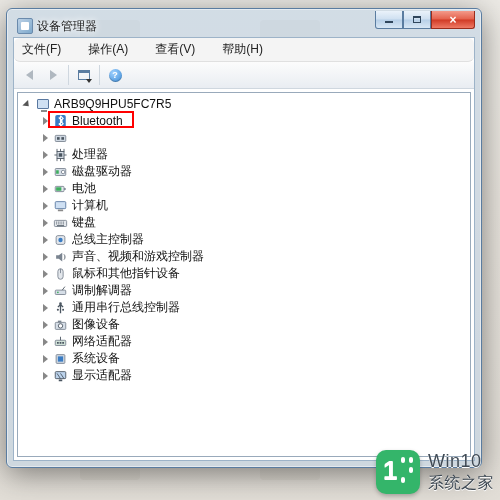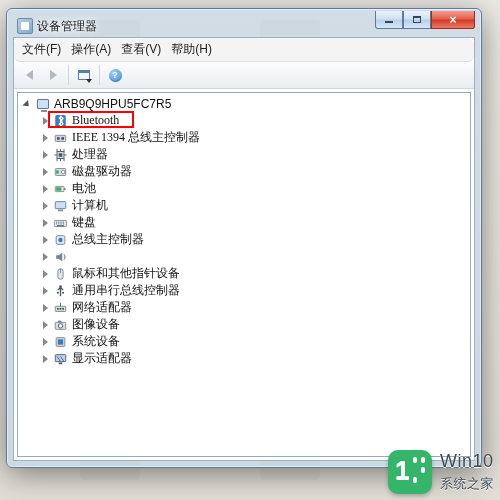--- a/index.html
+++ b/index.html
@@ -54,21 +54,21 @@
   .winbtn .glyph-min { width:8px; height:2px; background:currentColor; margin-top:5px; }
   .winbtn .glyph-max { width:8px; height:7px; border:1px solid currentColor; border-top-width:2px; }
   .winbtn .glyph-x { font-weight:bold; font-size:12px; line-height:12px; }
 
   .client {
     background:#fff; border:1px solid #9db3c8; height: calc(100% - 22px);
     display:flex; flex-direction:column;
   }
 
   .menubar {
-    display:flex; gap:2px; padding:2px 4px; font-size:12px; color:#222;
+    display:flex; gap:19px; padding:2px 4px; font-size:12px; color:#222;
     background:#f4f4f4; border-bottom:1px solid #e0e0e0;border-radius:6px;
   }
   .menubar .menuitem { padding:1px 4px; cursor:default; }
 
   .toolbar {
     display:flex; align-items:center; gap:2px; padding:2px 4px;
     background: linear-gradient(180deg,#fcfcfc,#e9edf2);
     border-bottom:1px solid #cfd7df;
   }
   .tbtn {
@@ -92,21 +92,21 @@
   .pc-icon::after { content:""; position:absolute; left:3px; top:10px; width:6px; height:2px; background:#8a8a8a; }
 
   .tree-wrap {
     flex:1; border:1px solid #9ab; margin:3px; overflow:auto; background:#fff;
     padding:2px 0 2px 0;
   }
   .node {
     display:flex; align-items:center; height:17px; font-size:12px; color:#111;
     padding-left:6px; white-space:nowrap; position:relative;text-align:right;
   }
-  .node.child { padding-left:22px;font-family:Liberation Serif, serif; }
+  .node.child { padding-left:22px; }
   .expander {
     width:10px; height:10px; margin-right:3px; display:inline-flex; align-items:center; justify-content:center;
     color:#666;
   }
   .tri-open { width:0;height:0;border-left:4px solid transparent;border-top:5px solid #555;border-right:4px solid transparent; transform:translateY(1px) rotate(-45deg); transform-origin:center; }
   .tri-closed { width:0;height:0;border-top:4px solid transparent;border-bottom:4px solid transparent;border-left:5px solid #888; }
   .devicon {
     width:15px; height:14px; margin-right:4px; position:relative;
     display:inline-flex; align-items:center; justify-content:center;
   }
@@ -116,21 +116,21 @@
     position:absolute; border:2px solid #ff0000; pointer-events:none;
   }
 
   
   .footer {
     position:absolute; right:6px; bottom:6px; display:flex; align-items:center; gap:8px;
     color:#3f4a55; font-size:18px; font-weight:400;
     text-shadow:0 1px 0 #fff;
   }
   .footer .brand { font-family:"Microsoft YaHei",sans-serif; letter-spacing:.5px; }
-  .footer .brand .sub { font-size:13px;text-align:center; }
+  .footer .brand .sub { font-size:16px;text-align:center; }
   .footer .logo {
     width:44px; height:44px; border-radius:10px; background:#34b56a;
     display:grid; grid-template-columns:1fr 1fr 1fr; grid-template-rows:1fr 1fr 1fr;
     gap:4px; padding:7px;
     box-shadow:0 2px 4px rgba(0,0,0,.25);
   }
   .footer .logo .sq { background:#fff; border-radius:2px; }
   .footer .logo .sq.empty { background:transparent; }
   .footer .logo .ten {
     grid-column:1 / span 1; grid-row:1 / span 3;
@@ -218,21 +218,20 @@
             <span class="expander">
               <span class="tri-closed"></span>
             </span>
             <span class="devicon">
               <svg viewBox="0 0 16 16">
                 <rect x="2" y="5" width="12" height="7" rx="1" fill="#cfd8e2" stroke="#7a8490"></rect>
                 <rect x="4" y="7" width="3" height="3" fill="#4a5560"></rect>
                 <rect x="9" y="7" width="3" height="3" fill="#4a5560"></rect>
               </svg>
             </span>
-            <span>IEEE 1394 总线主控制器</span>
           </div>
           <div class="node child">
             <span class="expander">
               <span class="tri-closed"></span>
             </span>
             <span class="devicon">
               <svg viewBox="0 0 16 16">
                 <rect x="4" y="4" width="8" height="8" fill="#d6dde5" stroke="#4a5560"></rect>
                 <rect x="6" y="6" width="4" height="4" fill="#4a5560"></rect>
                 <path d="M8 1v3M8 12v3M1 8h3M12 8h3M4 1v3M12 1v3M4 12v3M12 12v3" stroke="#4a5560"></path>
@@ -305,74 +304,88 @@
           <div class="node child">
             <span class="expander">
               <span class="tri-closed"></span>
             </span>
             <span class="devicon">
               <svg viewBox="0 0 16 16">
                 <path d="M3 6v4h3l4 3V3L6 6z" fill="#7a8490"></path>
                 <path d="M12 5c1.5 1.5 1.5 4.5 0 6" stroke="#4a5560" fill="none"></path>
               </svg>
             </span>
+            <span>声音、视频和游戏控制器</span>
           </div>
           <div class="node child">
             <span class="expander">
               <span class="tri-closed"></span>
             </span>
             <span class="devicon">
               <svg viewBox="0 0 16 16">
                 <rect x="5" y="2" width="6" height="12" rx="3" fill="#e3e7ec" stroke="#7a8490"></rect>
                 <line x1="8" y1="2" x2="8" y2="7" stroke="#7a8490"></line>
               </svg>
             </span>
             <span>鼠标和其他指针设备</span>
+          </div>
+          <div class="node child">
+            <span class="expander">
+              <span class="tri-closed"></span>
+            </span>
+            <span class="devicon">
+              <svg viewBox="0 0 16 16">
+                <rect x="2" y="7" width="12" height="5" rx="1" fill="#d6dee7" stroke="#7a8490"></rect>
+                <circle cx="5" cy="9.5" r="1" fill="#3fae5f"></circle>
+                <path d="M10 7l3-4" stroke="#4a5560"></path>
+              </svg>
+            </span>
+            <span>调制解调器</span>
           </div>
           <div class="node child">
             <span class="expander">
               <span class="tri-closed"></span>
             </span>
             <span class="devicon">
               <svg viewBox="0 0 16 16">
                 <path d="M8 14V4M8 4l-3 3M8 4l3 3" stroke="#4a5560" stroke-width="1.5" fill="none"></path>
                 <circle cx="8" cy="3" r="1.5" fill="#4a5560"></circle>
                 <circle cx="5" cy="10" r="1.2" fill="#4a5560"></circle>
                 <rect x="10" y="9" width="2" height="2" fill="#4a5560"></rect>
               </svg>
             </span>
             <span>通用串行总线控制器</span>
+          </div>
+          <div class="node child">
+            <span class="expander">
+              <span class="tri-closed"></span>
+            </span>
+            <span class="devicon">
+              <svg viewBox="0 0 16 16">
+                <rect x="2" y="5" width="12" height="8" rx="1" fill="#d6dee7" stroke="#7a8490"></rect>
+                <circle cx="8" cy="9" r="2.5" fill="#fff" stroke="#4a5560"></circle>
+                <rect x="5" y="3" width="4" height="2" fill="#7a8490"></rect>
+              </svg>
+            </span>
+            <span>图像设备</span>
           </div>
           <div class="node child">
             <span class="expander">
               <span class="tri-closed"></span>
             </span>
             <span class="devicon">
               <svg viewBox="0 0 16 16">
                 <rect x="2" y="6" width="12" height="6" rx="1" fill="#cfe0d7" stroke="#7a8490"></rect>
                 <rect x="4" y="8" width="2" height="2" fill="#4a5560"></rect>
                 <rect x="7" y="8" width="2" height="2" fill="#4a5560"></rect>
                 <rect x="10" y="8" width="2" height="2" fill="#4a5560"></rect>
                 <path d="M8 6V2" stroke="#4a5560"></path>
               </svg>
             </span>
             <span>网络适配器</span>
-          </div>
-          <div class="node child">
-            <span class="expander">
-              <span class="tri-closed"></span>
-            </span>
-            <span class="devicon">
-              <svg viewBox="0 0 16 16">
-                <rect x="2" y="5" width="12" height="8" rx="1" fill="#d6dee7" stroke="#7a8490"></rect>
-                <circle cx="8" cy="9" r="2.5" fill="#fff" stroke="#4a5560"></circle>
-                <rect x="5" y="3" width="4" height="2" fill="#7a8490"></rect>
-              </svg>
-            </span>
-            <span>图像设备</span>
           </div>
           <div class="node child">
             <span class="expander">
               <span class="tri-closed"></span>
             </span>
             <span class="devicon">
               <svg viewBox="0 0 16 16">
                 <rect x="3" y="3" width="10" height="10" rx="1" fill="#cfd8e2" stroke="#7a8490"></rect>
                 <rect x="5" y="5" width="6" height="6" fill="#3a7cc4"></rect>
               </svg>

